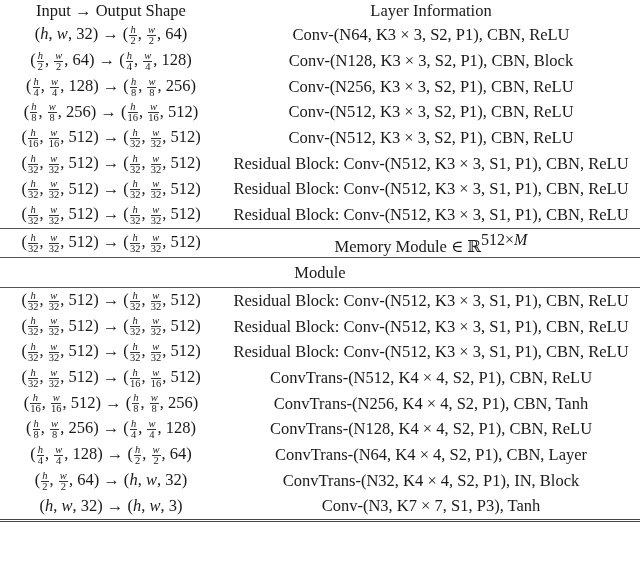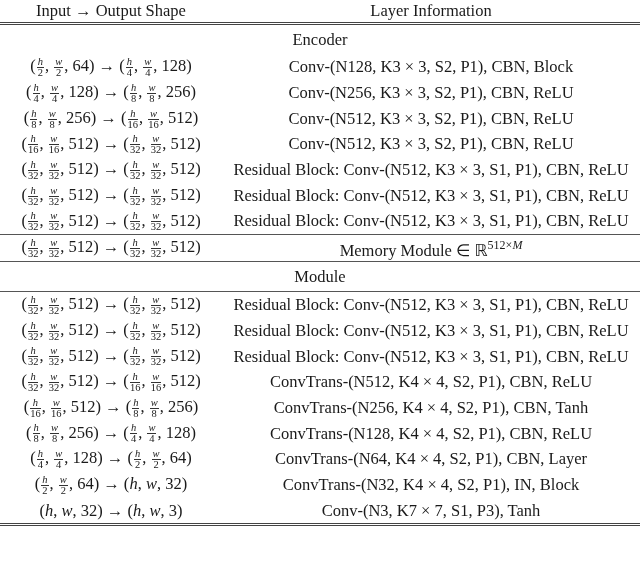--- a/index.html
+++ b/index.html
@@ -15,56 +15,56 @@
   }
   col.c1 { width: 222px; }
   col.c2 { width: 418px; }
   th, td {
     text-align: center;
     font-weight: normal;
     font-size: 16.5px;
     padding: 0;
     white-space: nowrap;
     line-height: 21px;
-    font-family: Liberation Serif, serif;
   }
   tr.head th { height: 20px; padding-top: 0px; padding-bottom: 1px; }
   tr.dbl-top td, tr.dbl-top th { border-top: 3px double #444; }
   tr.section td { height: 29px; }
   tr.rule td { border-top: 1.5px solid #555; }
   tr.row td { height: 25.7px; }
   tr.last td { border-bottom: 3px double #444; }
   .math { font-family: "Liberation Serif", "DejaVu Serif", serif; font-style: normal; }
   .math i { font-style: italic; }
   .frac {
     display: inline-block; vertical-align: middle;
     text-align: center; font-size: 10.5px; line-height: 10px;
     margin: 0 1px;
   }
   .frac .num { display: block; font-style: italic; border-bottom: 0.8px solid #333; padding: 0 1px; }
   .frac .den { display: block; }
-  .sup { font-size: 12px; vertical-align: 7px; margin-top: 12px; }
+  .sup { font-size: 16px; vertical-align: 7px; margin-top: 12px; }
 </style>
 </head>
 <body>
 
 <table>
   <colgroup>
       <col class="c1">
       <col class="c2">
     </colgroup>
   <thead>
     <tr class="head">
       <th>Input → Output Shape</th>
       <th>Layer Information</th>
     </tr>
   </thead>
   <tbody id="tbody">
-      <tr class="section dbl-top">
-        <td colspan="2">Encoder</td>
+      <tr class="row">
+        <td class="math">(<i>h</i>, <i>w</i>, 32) → (<span class="frac"><span class="num">h</span><span class="den">2</span></span>, <span class="frac"><span class="num">w</span><span class="den">2</span></span>, 64)</td>
+        <td><span>Conv-(N64, K3 × 3, S2, P1), CBN, ReLU</span></td>
       </tr>
       <tr class="row">
         <td class="math">(<span class="frac"><span class="num">h</span><span class="den">2</span></span>, <span class="frac"><span class="num">w</span><span class="den">2</span></span>, 64) → (<span class="frac"><span class="num">h</span><span class="den">4</span></span>, <span class="frac"><span class="num">w</span><span class="den">4</span></span>, 128)</td>
         <td><span>Conv-(N128, K3 × 3, S2, P1), CBN, Block</span></td>
       </tr>
       <tr class="row">
         <td class="math">(<span class="frac"><span class="num">h</span><span class="den">4</span></span>, <span class="frac"><span class="num">w</span><span class="den">4</span></span>, 128) → (<span class="frac"><span class="num">h</span><span class="den">8</span></span>, <span class="frac"><span class="num">w</span><span class="den">8</span></span>, 256)</td>
         <td><span>Conv-(N256, K3 × 3, S2, P1), CBN, ReLU</span></td>
       </tr>
       <tr class="row">

